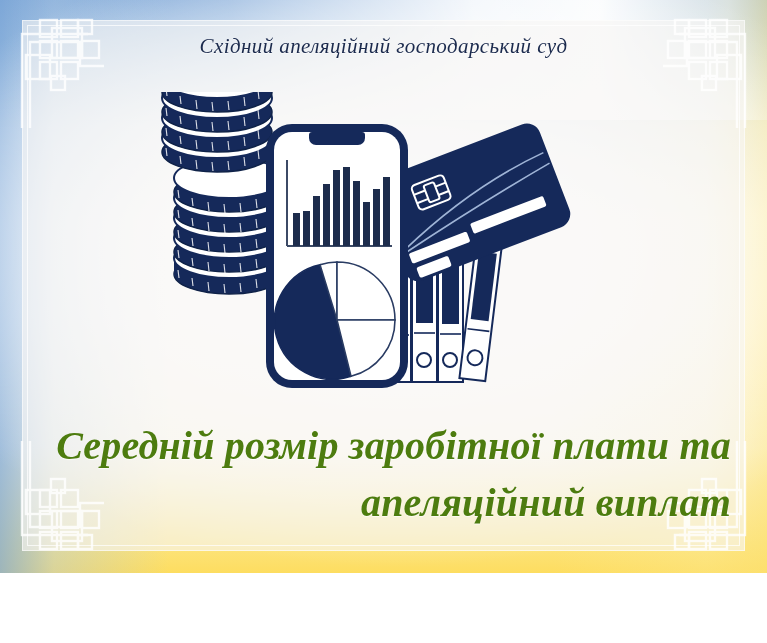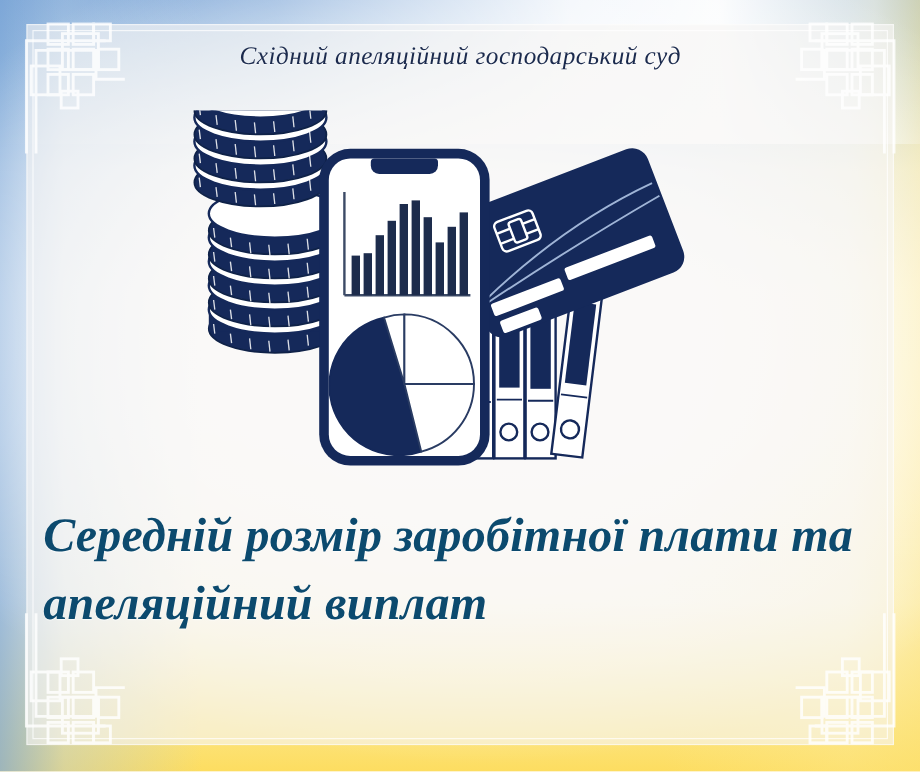--- a/index.html
+++ b/index.html
@@ -3,21 +3,21 @@
 <meta charset="utf-8">
 <style>
   html, body {
     margin: 0;
     padding: 0;
     background: #ffffff;
   }
   #poster {
     position: relative;
     width: 767px;
-    height: 643px;
+    height: 573px;
     overflow: hidden;
     font-family: "Liberation Serif", "DejaVu Serif", serif;
   }
 
   
   .bg-base {
     position: absolute;
     inset: 0;
     background:
       linear-gradient(to bottom,
@@ -120,22 +120,22 @@
     height: 310px;
   }
   .illustration svg { display: block; margin: 0 auto; }
 
   
   .title-block {
     position: absolute;
     left: 36px;
     right: 36px;
     top: 418px;
-    text-align: left;
-    color: #0c4a6e;
+    text-align: right;
+    color: #4d7c0f;
     font-style: italic;
     font-weight: 700;
     font-size: 40px;
     line-height: 1.42;
     letter-spacing: 0.2px;
     text-shadow: 0 1px 1px rgba(255,255,255,0.75);
   }
   .title-line { display: block; }
   .title-line.l2 { font-size: 40px; }
 </style>

